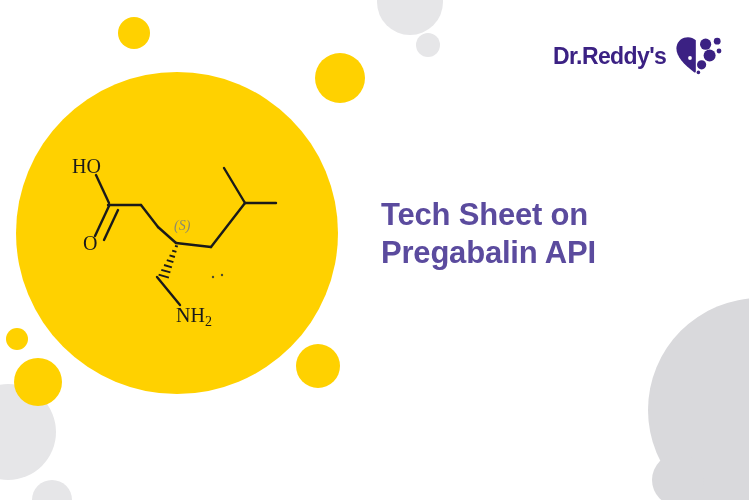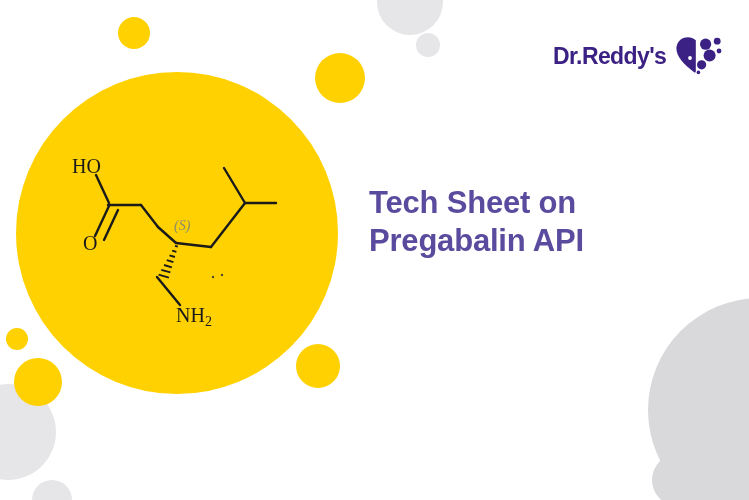--- a/index.html
+++ b/index.html
@@ -56,21 +56,21 @@
   }
 
   
   #title-block {
     position: absolute;
     left: 368px;
     top: 183px;
     width: 330px;
   }
   #page-title {
-    margin: 1px;
+    margin: 13px;
     font-family: "Liberation Sans", sans-serif;
     font-weight: bold;
     font-size: 31px;
     line-height: 38px;
     letter-spacing: -0.2px;
     color: #5b4b9e;
     white-space: pre-line;
   }
 
   

